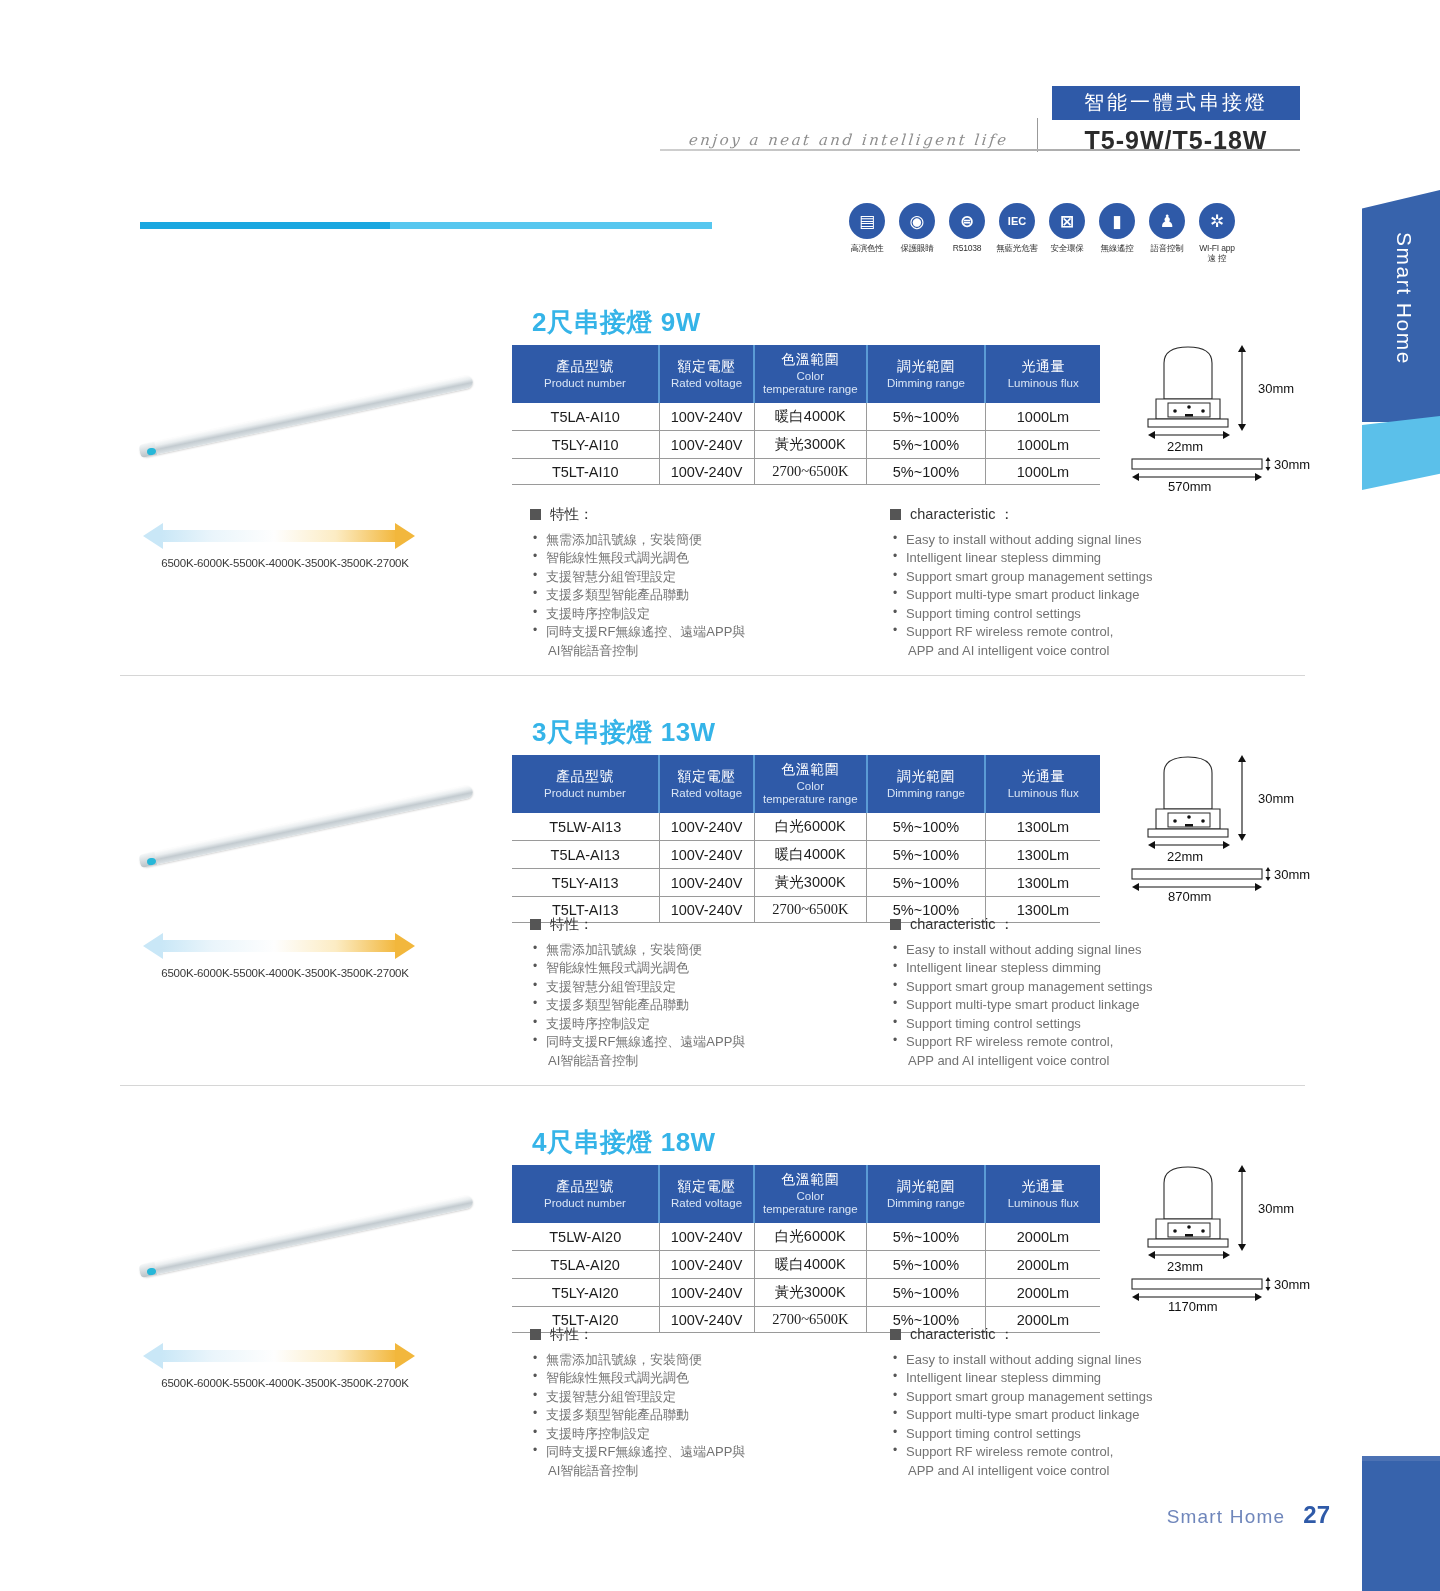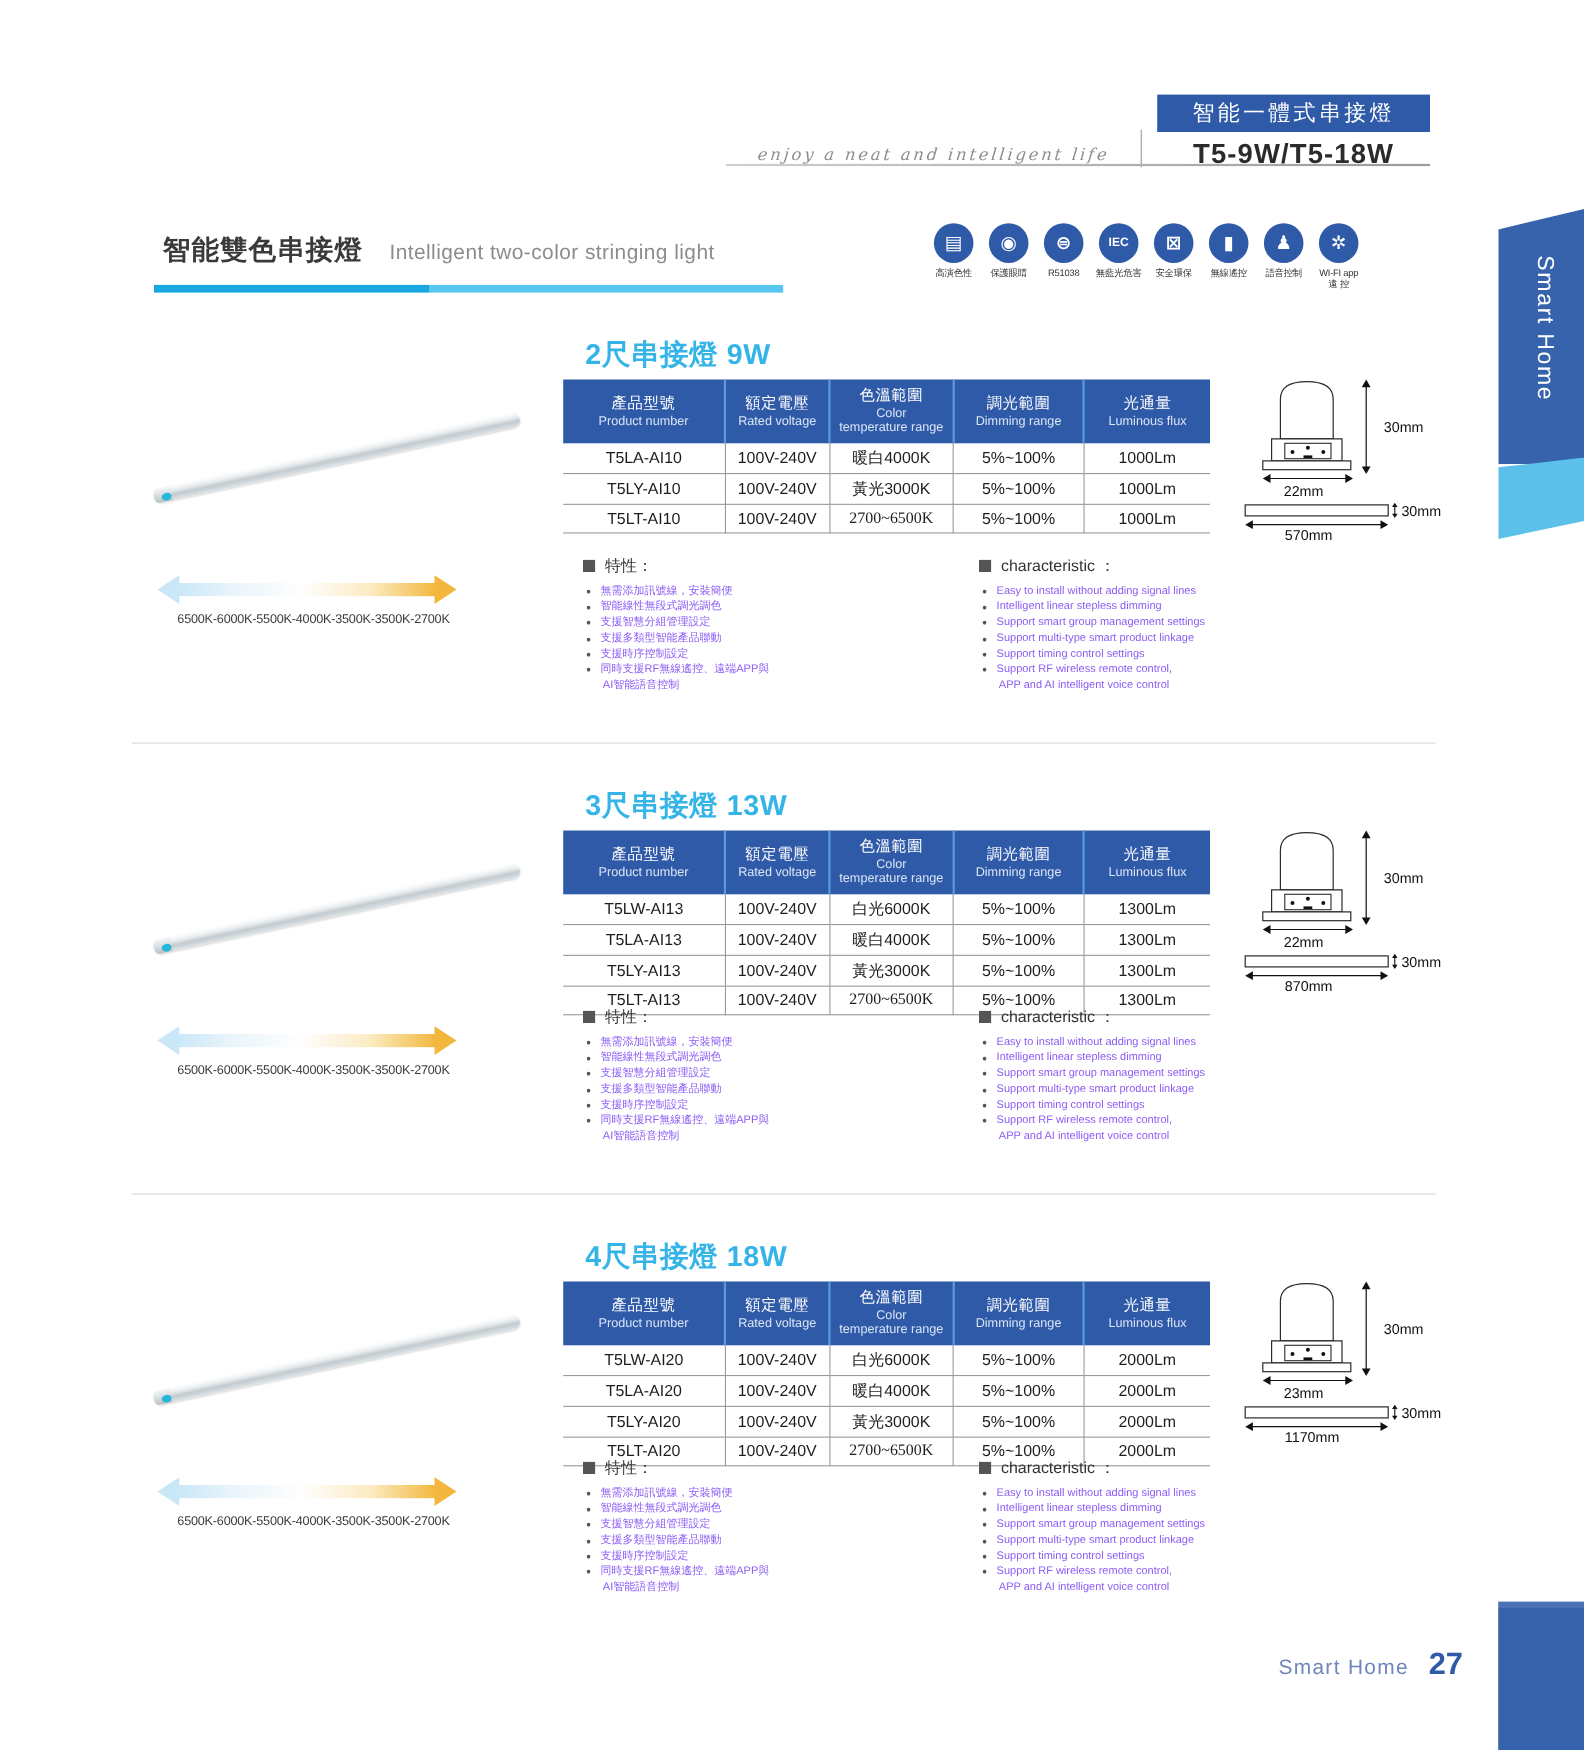--- a/index.html
+++ b/index.html
@@ -159,21 +159,21 @@
   
   .chars { position: absolute; display: flex; gap: 0; }
   .char-col { width: 360px; }
   .char-col.en { width: 370px; }
   .char-title {
     font-size: 14.5px; color: #333; margin-bottom: 7px;
     display: flex; align-items: center; gap: 9px;
   }
   .char-sq { width: 11px; height: 11px; background: #555; display: inline-block; }
   .char-li {
-    font-size: 10px; color: #8b5cf6; line-height: 1.42;
+    font-size: 13px; color: #737373; line-height: 1.42;
     padding-left: 16px; position: relative;
   }
   .char-li::before {
     content: "•"; position: absolute; left: 3px; top: -1px; color: #555; font-size: 12px;
   }
   .char-li .cont { display: block; padding-left: 2px; }
 
   
   .side-tab { position: absolute; right: 0; top: 176px; width: 78px; height: 288px; }
   .side-dark {
@@ -197,44 +197,40 @@
     background: #3763ac;
   }
   .side-bottom-cap {
     position: absolute; right: 0; bottom: 130px; width: 78px; height: 5px;
     background: #4c72b4;
   }
 
   
   .footer { position: absolute; right: 110px; bottom: 62px; display: flex; align-items: baseline; gap: 18px; }
   .footer-brand { font-size: 19px; color: #6f86bb; letter-spacing: 1.2px; }
-  .footer-page { font-size: 28px; color: #2f5aa8; font-weight: bold; }
+  .footer-page { font-size: 24px; color: #2f5aa8; font-weight: bold; }
 </style>
 </head>
 <body>
 
 <div class="page">
 
   <div class="header">
     <div class="hdr-row">
       <div class="hdr-script">enjoy a neat and intelligent life</div>
       <div class="hdr-divider"></div>
       <div class="hdr-right">
         <div class="hdr-badge">智能一體式串接燈</div>
         <div class="hdr-model">T5-9W/T5-18W</div>
       </div>
     </div>
     <div class="hdr-underline"></div>
   </div>
 
   <div class="sec-title-wrap">
-    <div class="sec-title-row">
-      <div class="sec-title-cn">智能雙色串接燈</div>
-      <div class="sec-title-en">Intelligent two-color stringing light</div>
-    </div>
     <div class="sec-bar">
       <div class="sec-bar-a"></div>
         <div class="sec-bar-b"></div>
     </div>
   </div>
 
   <div class="icons" id="icons-row">
       <div class="ico">
         <div class="ico-circle" style="font-size:17px">▤</div>
         <div class="ico-lbl">高演色性</div>

